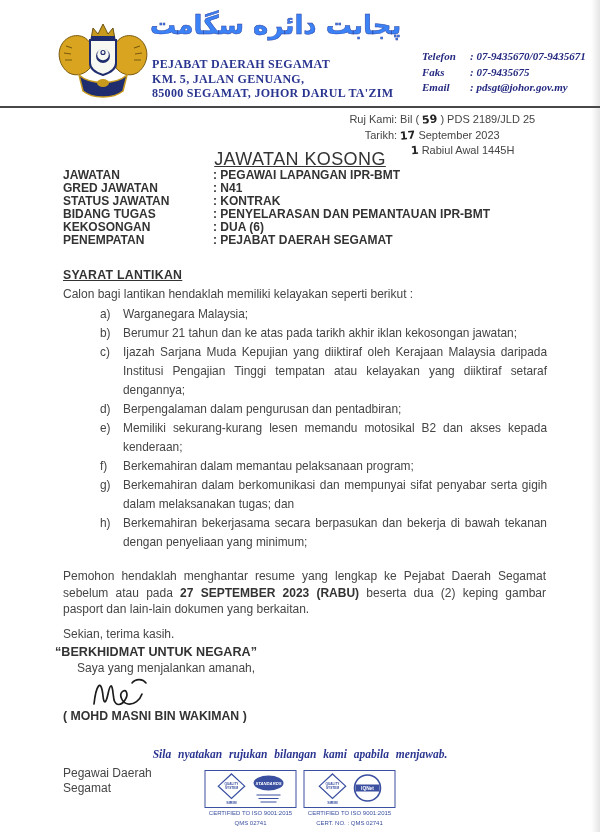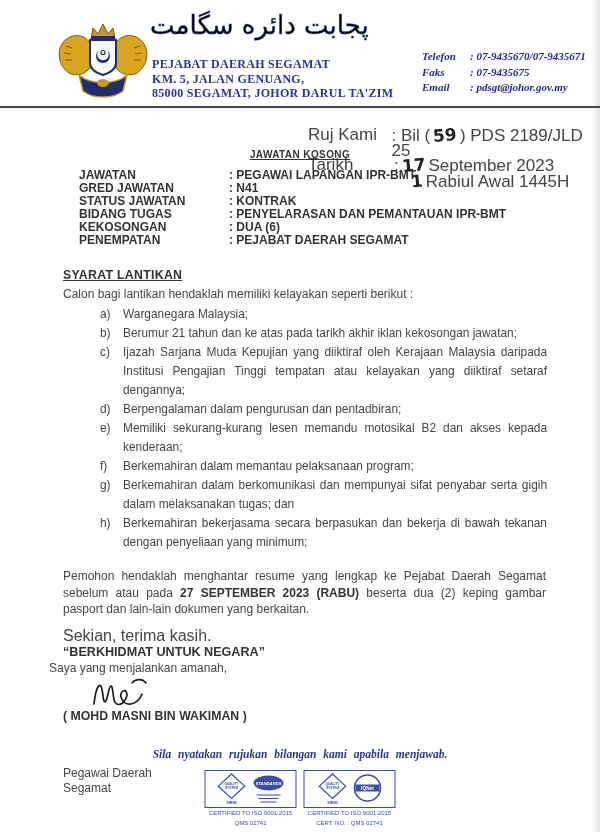--- a/index.html
+++ b/index.html
@@ -3,60 +3,60 @@
 <meta charset="utf-8">
 <style>
   html,body{margin:0;padding:0;background:#e8e8e8;}
   .page{position:relative;width:600px;height:832px;background:#ffffff;overflow:hidden;
         font-family:"Liberation Sans",sans-serif;color:#3f3f3f;}
   .scan-edge{position:absolute;right:0;top:0;width:9px;height:100%;
         background:linear-gradient(to right,rgba(255,255,255,0),rgba(110,110,110,0.18));}
   
   .crest{position:absolute;left:52px;top:22px;}
   .jawi{position:absolute;left:150px;top:10px;direction:rtl;
-        font-family:"DejaVu Sans",sans-serif;font-weight:normal;color:#000000;
+        font-family:"DejaVu Sans",sans-serif;font-weight:bold;color:#3b82f6;
         font-size:26px;letter-spacing:2px;-webkit-text-stroke:0.5px #3346a0;}
   .office{position:absolute;left:152px;top:57px;font-family:"Liberation Serif",serif;
         font-weight:bold;color:#2a3590;font-size:12px;line-height:14.5px;letter-spacing:0.3px;}
   .contact{position:absolute;left:394px;top:49px;font-family:"Liberation Serif",serif;
         font-style:italic;font-weight:bold;color:#252a80;font-size:11px;line-height:15.5px;}
   .crow{display:flex;}
   .clabel{width:48px;margin-left:28px;}
   .rule{position:absolute;left:0;top:106px;width:600px;border-top:2px solid #474747;}
   
-  .refblock{position:absolute;left:308px;top:128px;font-size:17px;line-height:14.5px;color:#454545;}
+  .refblock{position:absolute;left:308px;top:112px;font-size:11px;line-height:14.5px;color:#454545;text-align:right;}
   .rrow{display:flex;}
   .rlabel{width:86px;}
   .hand{display:inline-block;font-weight:700;color:#222;transform:rotate(-5deg);
         font-family:"DejaVu Sans",sans-serif;margin:0 3px;}
   .hijri-indent{padding-left:14px;}
   
-  .title{position:absolute;left:0;top:149px;width:600px;text-align:center;font-weight:bold;
-        font-size:10px;color:#333;text-decoration:underline;letter-spacing:0.4px;}
+  .title{position:absolute;left:0;top:149px;width:600px;text-align:center;font-weight:normal;
+        font-size:18px;color:#333;text-decoration:underline;letter-spacing:0.4px;}
   .details{position:absolute;left:63px;top:169px;font-weight:bold;font-size:12px;
-        line-height:13px;color:#333;margin-left:16px;}
+        line-height:13px;color:#333;}
   .drow{display:flex;}
   .dlabel{width:150px;}
   
   .sec-heading{position:absolute;left:63px;font-weight:bold;font-size:12.3px;color:#333;
         text-decoration:underline;letter-spacing:0.3px;}
   .syarat-h{top:268px;}
   .per-h{top:546px;}
   .intro{position:absolute;left:63px;top:287px;font-size:12px;color:#454545;}
   .req-list{position:absolute;left:100px;top:305px;width:447px;font-size:11.9px;
         line-height:19px;color:#454545;}
   .item{display:flex;}
   .letter{width:23px;flex:none;}
   .itext{flex:1;text-align:justify;}
   .para{position:absolute;left:63px;top:568px;width:483px;font-size:12px;line-height:16.5px;
         text-align:justify;color:#454545;}
   .para b{color:#333;}
-  .sekian{position:absolute;left:63px;top:627px;font-size:16px;color:#454545;}
-  .slogan{position:absolute;left:63px;top:645px;font-size:12.6px;font-weight:bold;color:#333;}
-  .amanah{position:absolute;left:49px;top:661px;font-size:12px;color:#454545;}
+  .sekian{position:absolute;left:63px;top:627px;font-size:12px;color:#454545;}
+  .slogan{position:absolute;left:55px;top:645px;font-size:12.6px;font-weight:bold;color:#333;}
+  .amanah{position:absolute;left:77px;top:661px;font-size:12px;color:#454545;}
   .signature{position:absolute;left:86px;top:672px;}
   .signame{position:absolute;left:63px;top:709px;font-size:12.3px;font-weight:bold;color:#333;}
   .sigtitle{position:absolute;left:63px;top:734px;font-size:12px;line-height:15px;color:#454545;margin-top:32px;}
   
   .note{position:absolute;left:0;top:748px;width:600px;text-align:center;
         font-family:"Liberation Serif",serif;font-style:italic;font-weight:bold;
         color:#2a3590;font-size:11.5px;word-spacing:4px;}
   .certs{position:absolute;left:50%;top:770px;transform:translateX(-50%);display:flex;gap:7px;}
   .cert{width:92px;text-align:center;}
   .cert-box{height:36px;border:1.5px solid #3a4fa0;display:flex;align-items:center;

